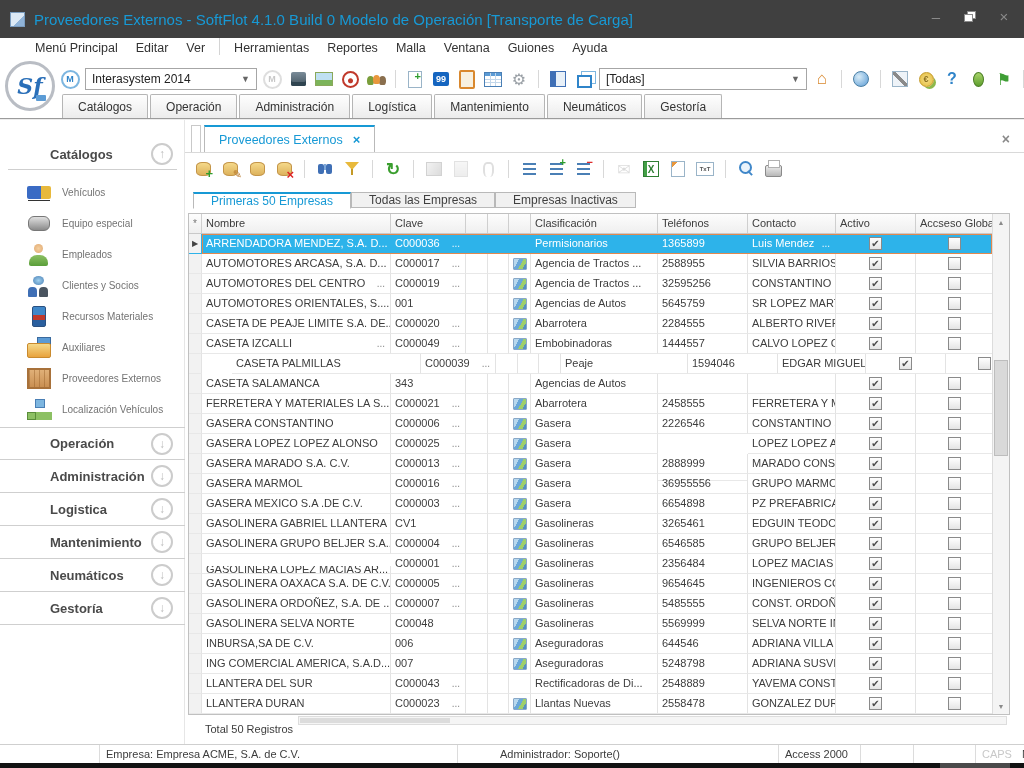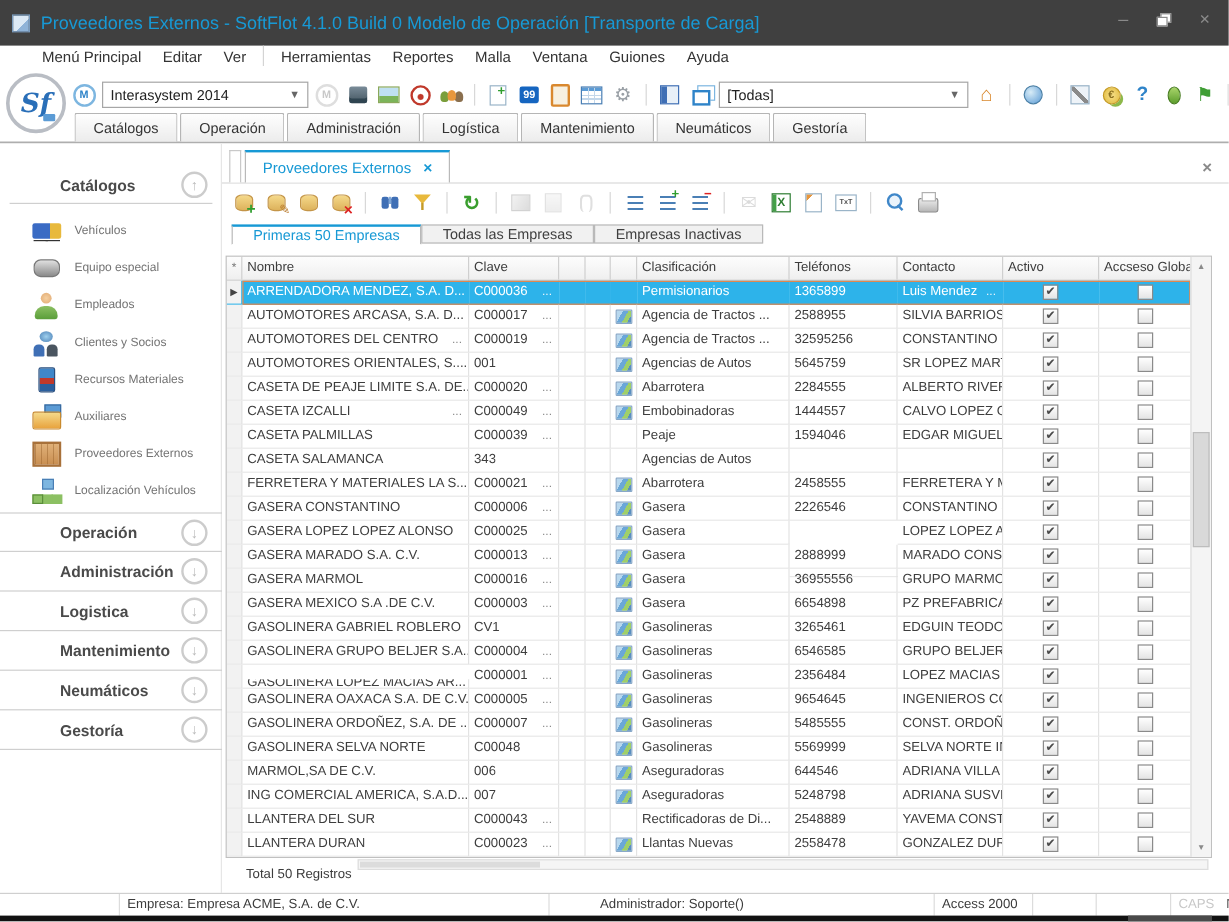--- a/index.html
+++ b/index.html
@@ -114,21 +114,21 @@
 .s-network::before{content:"";position:absolute;top:0;left:9px;width:8px;height:7px;background:#7db6e0;border:1px solid #4a7fb5;}
 .s-network::after{content:"";position:absolute;bottom:1px;left:1px;width:7px;height:6px;background:#8cc063;border:1px solid #5a8e3a;box-shadow:8px 0 0 #8cc063,16px 0 0 #8cc063;}
 
 
 .doc-tab-row{left:185px;top:125px;width:839px;height:28px;border-bottom:1px solid #d9d9d9;display:flex;align-items:stretch;}
 .doc-stub{width:10px;border:1px solid #c9c9c9;border-bottom:none;margin-left:6px;background:#fff;}
 .doc-tab{margin-left:3px;display:flex;align-items:center;gap:10px;padding:0 14px;background:#fff;border:1px solid #b9b9b9;border-bottom:none;border-top:2px solid #1799d5;color:#1799d5;font-size:12.5px;cursor:default;}
 .doc-tab .x{color:#1799d5;font-weight:bold;font-size:13px;cursor:default;}
 .area-close{position:absolute;right:14px;top:6px;color:#8a8a8a;font-size:14px;font-weight:bold;cursor:default;}
 .content-toolbar{left:193px;top:155px;width:820px;height:28px;display:flex;align-items:center;gap:7px;}
-.view-tabs{left:193px;top:187px;width:820px;height:26px;display:flex;align-items:flex-start;gap:0;}
+.view-tabs{left:193px;top:187px;width:820px;height:26px;display:flex;align-items:center;gap:0;}
 .vtab{display:flex;align-items:center;padding:0 17px;font-size:12px;border:1px solid #b9b9b9;background:#f1f1f1;color:#3f3f3f;cursor:default;}
 .vtab.active{background:#fff;border-top:2px solid #1799d5;color:#1799d5;border-bottom-color:#fff;}
 
 
 .grid{left:188px;top:213px;width:822px;height:502px;border:1px solid #c0c0c0;background:#fff;}
 .grid-inner{position:absolute;left:0;top:0;right:17px;bottom:0;overflow:hidden;}
 .grid-hrow{display:flex;height:20px;background:linear-gradient(#fdfdfd,#efefef);border-bottom:1px solid #c9c9c9;}
 .gh{flex:none;font-size:11px;color:#3c3c3c;padding:0 4px;line-height:19px;border-right:1px solid #cfcfcf;white-space:nowrap;overflow:hidden;cursor:default;}
 .grid-row{display:flex;height:20px;position:relative;cursor:default;}
 .gc{flex:none;font-size:11px;color:#3d3d3d;padding:0 0 0 4px;line-height:19px;border-right:1px solid #e3e3e3;border-bottom:1px solid #e8e8e8;white-space:nowrap;overflow:hidden;display:flex;align-items:center;}
@@ -546,21 +546,21 @@
             </span>
             <span class="gc ctr" style="width: 80px;">
               <span class="cb">✔</span>
             </span>
             <span class="gc ctr" style="width: 78px;">
               <span class="cb"></span>
             </span>
           </div>
           <div class="grid-row">
             <span class="gc ind" style="width: 13px;"></span>
-            <span class="gc" style="width: 189px;">
+            <span class="gc" style="width: 189px; margin-left: 30px;">
               <span class="txt">CASETA PALMILLAS</span>
             </span>
             <span class="gc" style="width: 75px;">
               <span class="txt">C000039</span>
               <span class="dots">...</span>
             </span>
             <span class="gc" style="width: 22px;"></span>
             <span class="gc" style="width: 21px;"></span>
             <span class="gc ctr" style="width: 22px;"></span>
             <span class="gc" style="width: 127px;">
@@ -782,21 +782,21 @@
             <span class="gc ctr" style="width: 80px;">
               <span class="cb">✔</span>
             </span>
             <span class="gc ctr" style="width: 78px;">
               <span class="cb"></span>
             </span>
           </div>
           <div class="grid-row">
             <span class="gc ind" style="width: 13px;"></span>
             <span class="gc" style="width: 189px;">
-              <span class="txt">GASOLINERA GABRIEL ROBLERO</span>
+              <span class="txt">GASOLINERA GABRIEL LLANTERA</span>
             </span>
             <span class="gc" style="width: 75px;">
               <span class="txt">CV1</span>
             </span>
             <span class="gc" style="width: 22px;"></span>
             <span class="gc" style="width: 21px;"></span>
             <span class="gc ctr" style="width: 22px;">
               <span class="mapi"></span>
             </span>
             <span class="gc" style="width: 127px;">
@@ -960,21 +960,21 @@
             <span class="gc ctr" style="width: 80px;">
               <span class="cb">✔</span>
             </span>
             <span class="gc ctr" style="width: 78px;">
               <span class="cb"></span>
             </span>
           </div>
           <div class="grid-row">
             <span class="gc ind" style="width: 13px;"></span>
             <span class="gc" style="width: 189px;">
-              <span class="txt">MARMOL,SA DE C.V.</span>
+              <span class="txt">INBURSA,SA DE C.V.</span>
             </span>
             <span class="gc" style="width: 75px;">
               <span class="txt">006</span>
             </span>
             <span class="gc" style="width: 22px;"></span>
             <span class="gc" style="width: 21px;"></span>
             <span class="gc ctr" style="width: 22px;">
               <span class="mapi"></span>
             </span>
             <span class="gc" style="width: 127px;">

